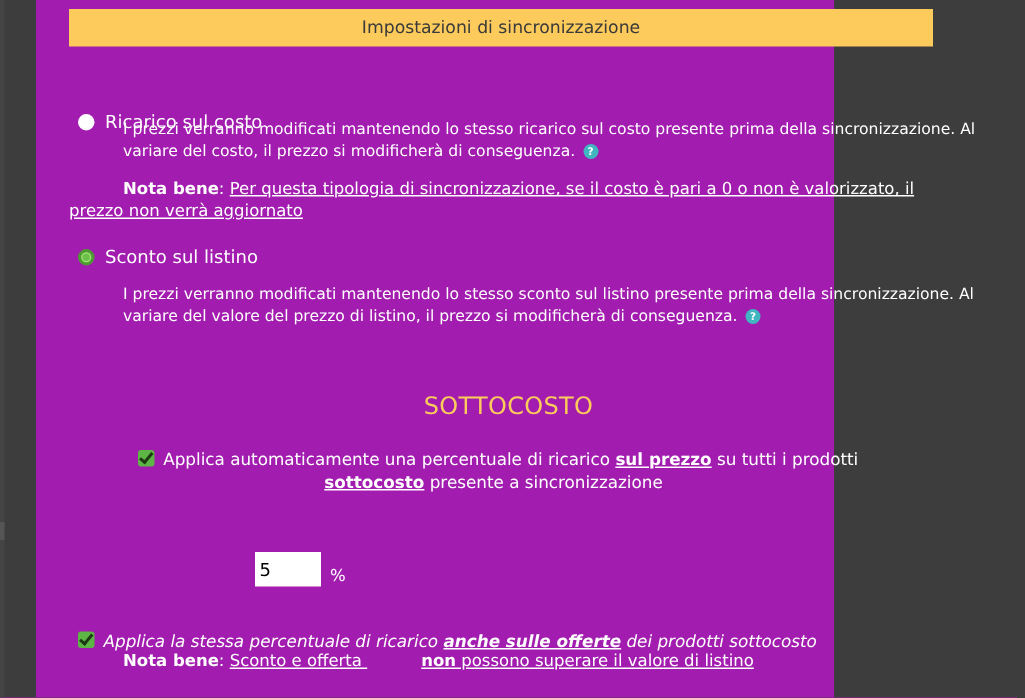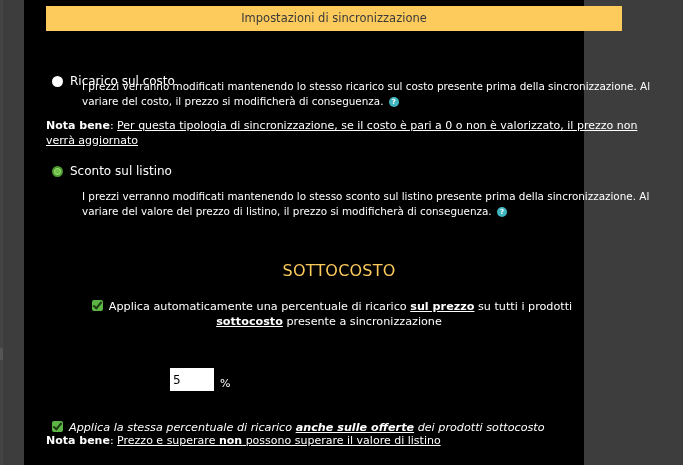--- a/index.html
+++ b/index.html
@@ -6,22 +6,21 @@
   body {
     width:683px; height:465px; overflow:hidden; position:relative;
     background:#3d3d3d;
     font-family:"DejaVu Sans", sans-serif;
     color:#ffffff;
   }
   .left-edge { position:absolute; left:0; top:0; width:3px; height:465px; background:#444; }
   .left-notch { position:absolute; left:0; top:348px; width:3px; height:12px; background:#555; }
   .panel {
     position:absolute; left:24px; top:0; width:532px; height:465px;
-    background:#000000;
-    padding-left:28px;
+    background:#a21caf;
   }
   .header-bar {
     position:absolute; left:22px; top:6px; width:576px; height:25px;
     background:#fdca5c; color:#3a3a3a;
     font-size:11.5px; line-height:25px; text-align:center;
   }
   .radio-row {
     position:absolute; left:28px; height:18px; display:flex; align-items:center;
     font-size:12px; color:#fff;
   }
@@ -37,21 +36,21 @@
   }
   .help {
     display:inline-block; width:10px; height:10px; border-radius:50%;
     background:#3fb6c0; color:#fff; font-size:7px; line-height:10px;
     text-align:center; font-weight:bold; vertical-align:middle; margin-left:2px;
   }
   .nota {
     position:absolute; left:22px; width:600px;
     font-size:11px; line-height:15px; color:#fff;
   }
-  .nota b { font-weight:bold; }
+  .nota b { font-weight:bold;margin-left:36px; }
   .u { text-decoration:underline; }
   .section-title {
     position:absolute; left:0; width:630px; top:261px; text-align:center;
     color:#fdca5c; font-size:16px; letter-spacing:0.2px;
   }
   .check-row {
     position:absolute; left:28px; font-size:11.2px; line-height:15px; color:#fff;text-align:center;
   }
   .checkbox {
     display:inline-block; width:11px; height:11px; background:#5cb544;
@@ -110,15 +109,15 @@
   </div>
 
   <input class="pct-input" type="text" value="5" style="">
   <span class="pct-sign">%</span>
 
   <div class="check-row" style="top:420px;font-style:italic;">
     <span class="checkbox"></span><span>Applica la stessa percentuale di ricarico </span><b class="u">anche sulle offerte</b><span> dei prodotti sottocosto</span>
   </div>
 
   <div class="nota" style="top:433px;">
-    <b>Nota bene</b>: <span class="u"><span>Prezzo e superare </span><b>non</b><span> possono superare il valore di listino</span></span>
+    <b>Nota bene</b>: <span class="u"><span>Sconto e offerta </span><b>non</b><span> possono superare il valore di listino</span></span>
   </div>
 </div>
 
 </body></html>

